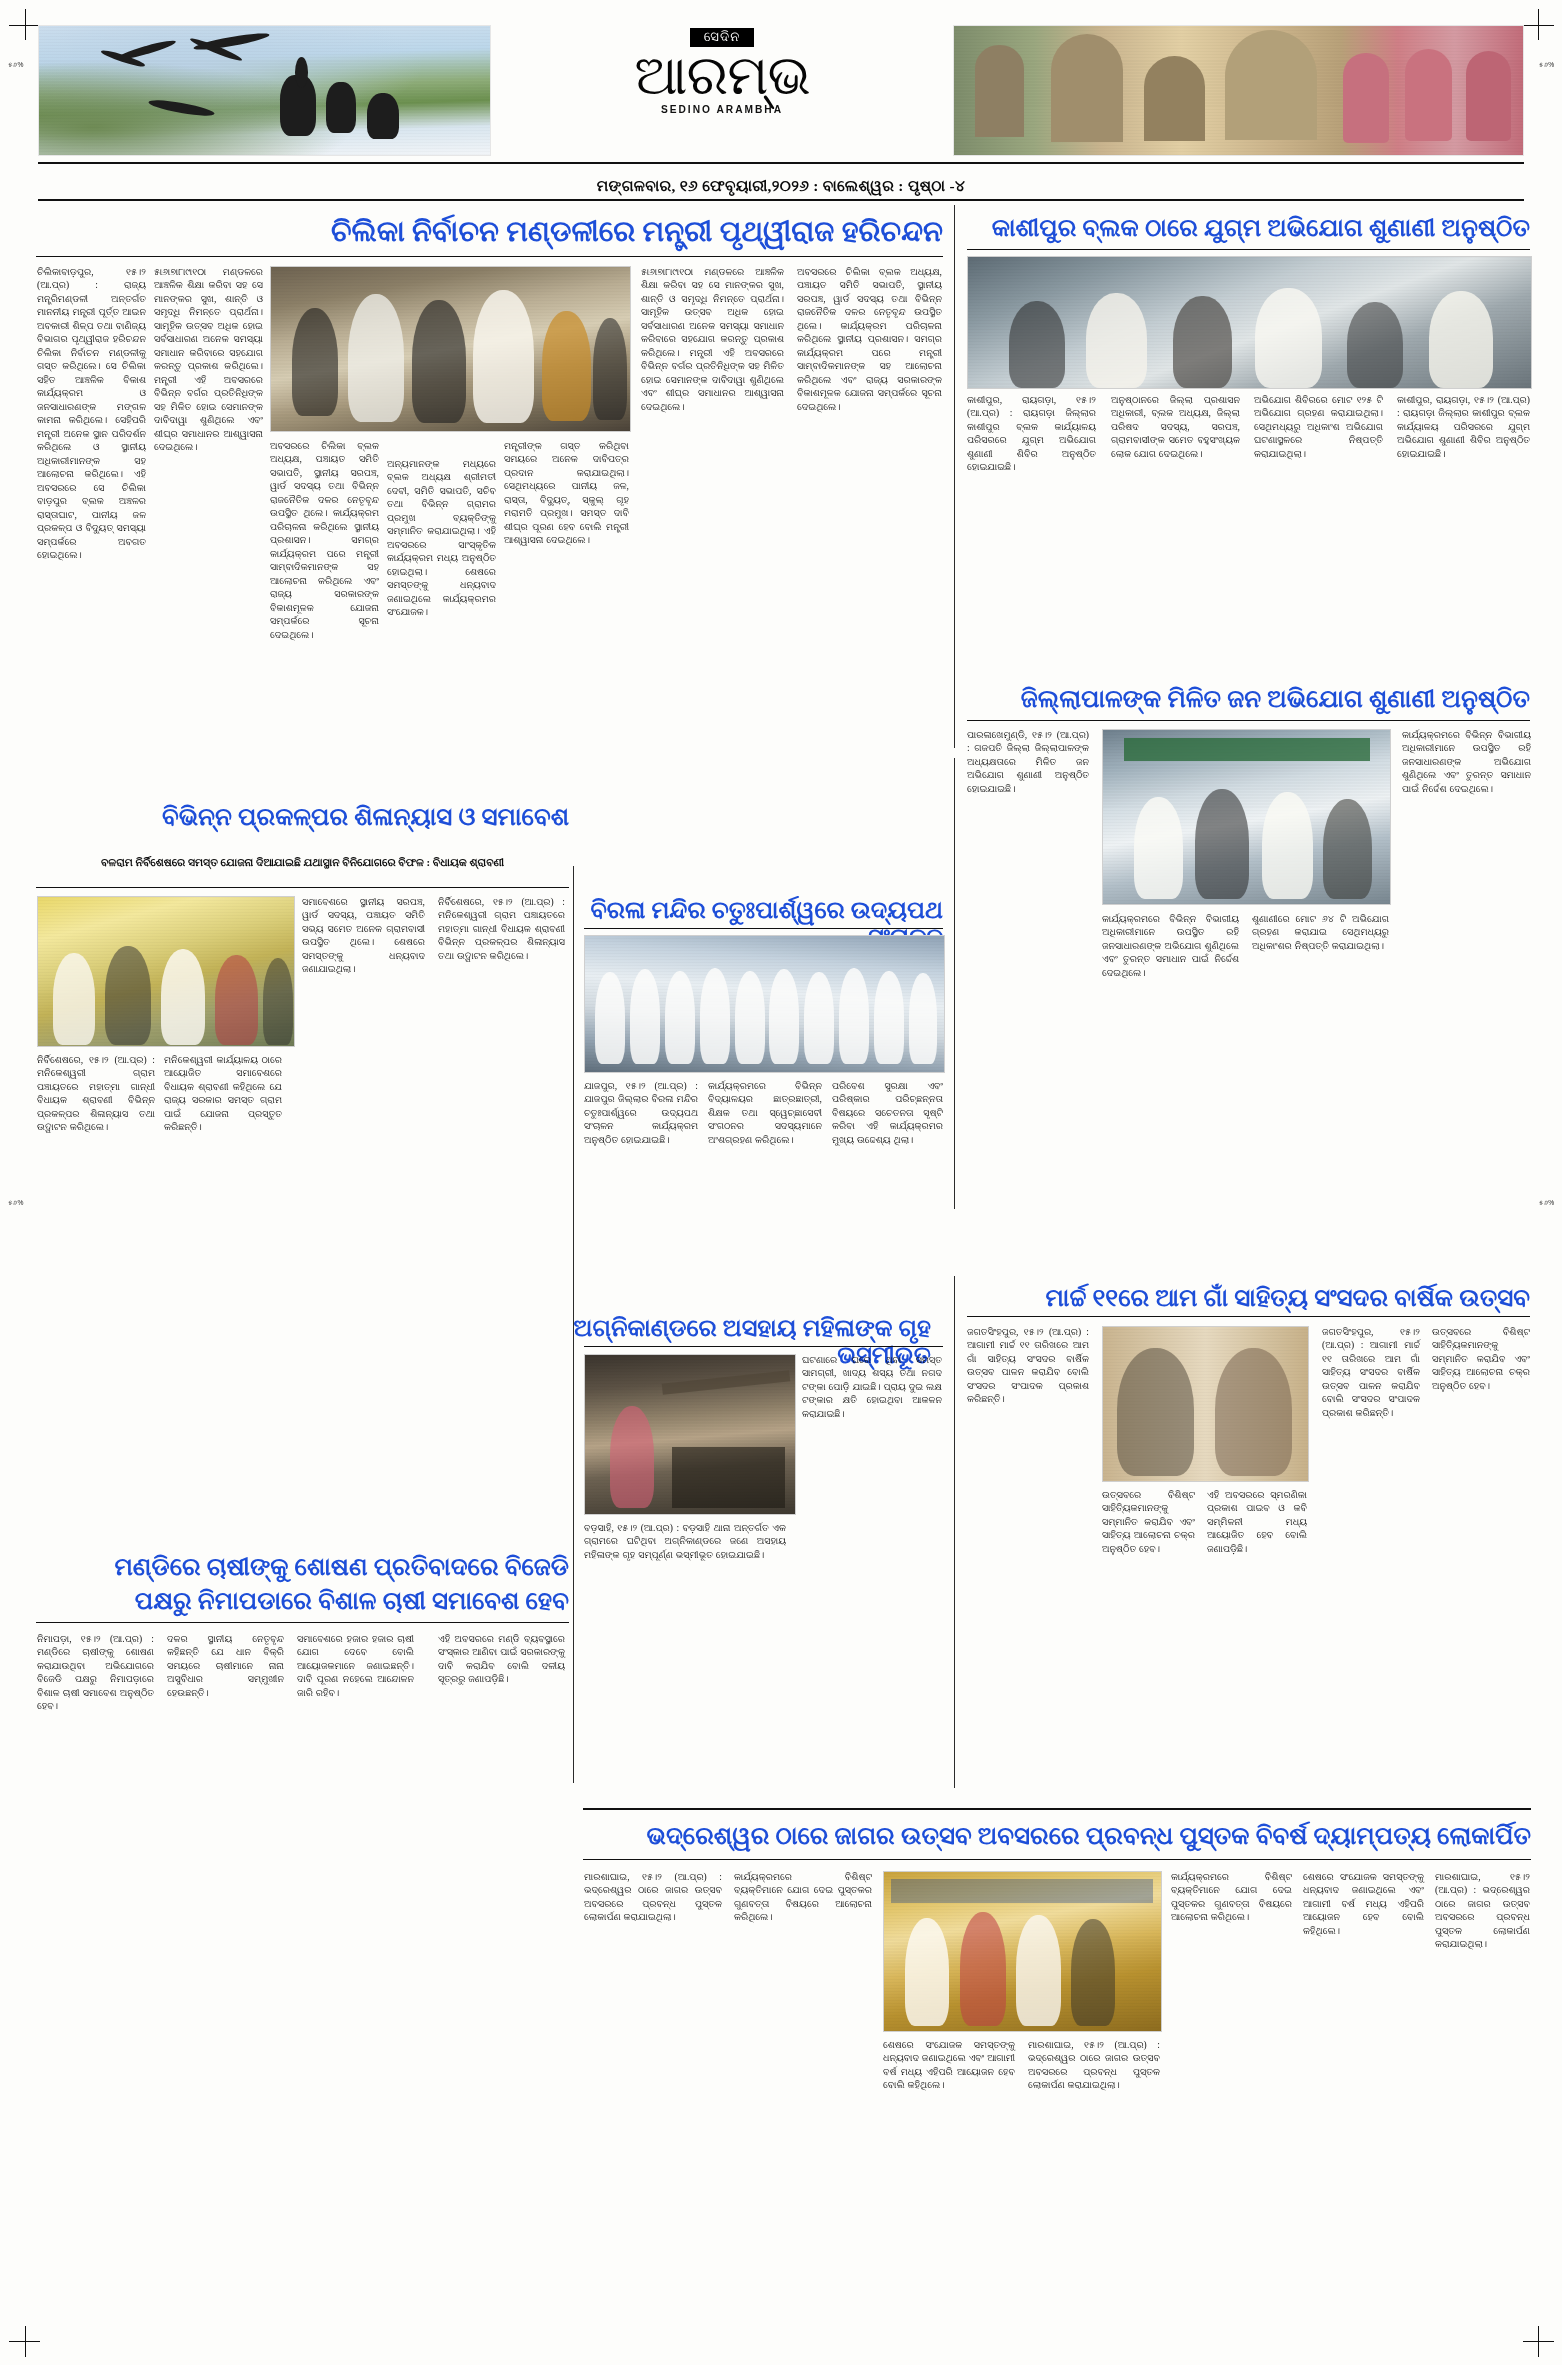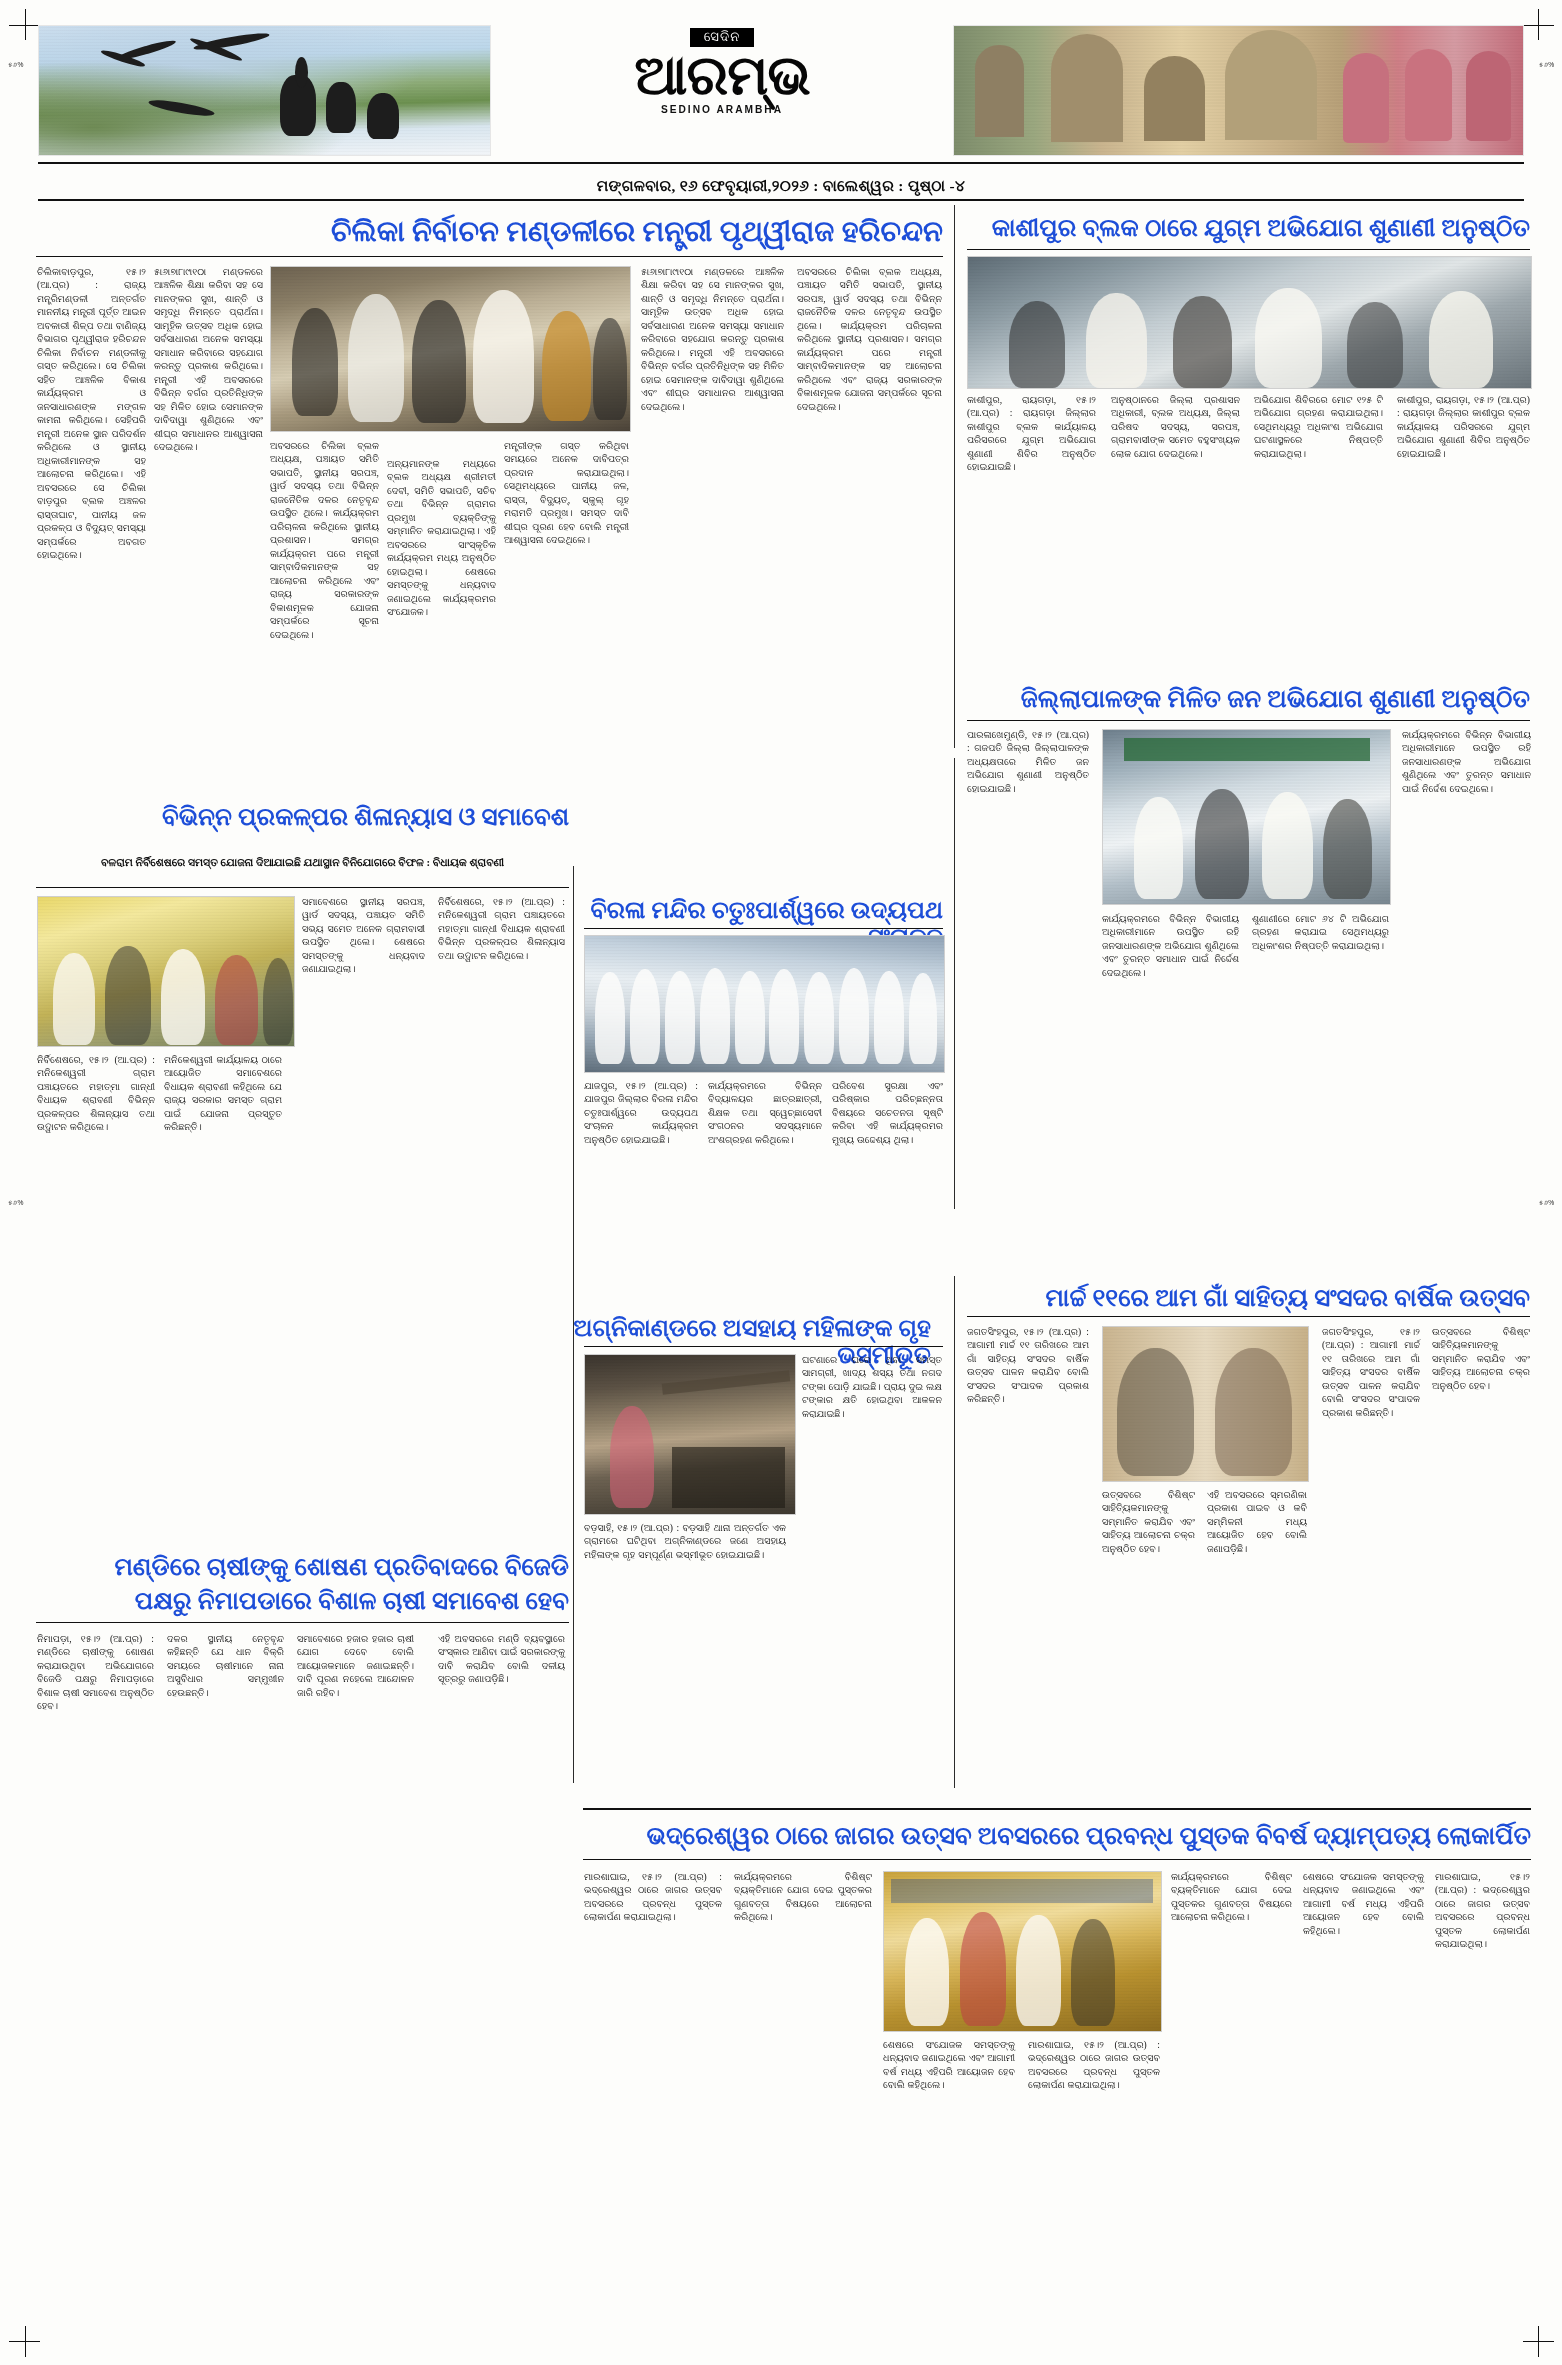--- a/index.html
+++ b/index.html
@@ -24,21 +24,21 @@
   .mast-img{flex:0 0 451px;position:relative;overflow:hidden;border:0.5px solid #e6e6e6;}
   .mast-img.left{background:
       radial-gradient(ellipse at 12% 78%, #6f8b55 0%, rgba(111,139,85,0) 46%),
       radial-gradient(ellipse at 33% 30%, #bcd3e6 0%, rgba(188,211,230,0) 55%),
       linear-gradient(178deg,#cfe0ef 0%,#bcd7ea 26%,#8fae7a 48%,#6d9150 62%,#d9e6ef 80%,#f2f5f8 100%);}
   .mast-img.right{flex:0 0 569px;background:
       linear-gradient(90deg,#7e8d6c 0%,#9aa77f 14%,#c9b48e 26%,#e2cfa4 40%,#cbb48b 56%,#b8a179 68%,#cf7f86 78%,#d49aa2 88%,#c26d7a 100%);}
   .silhouette{position:absolute;background:#1d1d1d;}
   .logo-wrap{flex:1;display:flex;flex-direction:column;align-items:center;justify-content:flex-start;padding-top:3.1px;}
   .logo-sub{background:#000;color:#fff;font-size:13.3px;letter-spacing:1px;padding:1.5px 13.3px;font-family:Liberation Serif, serif;}
-  .logo-main{font-size:55px;font-weight:700;line-height:1.0;letter-spacing:-1px;color:#060606;margin-top:1px;font-family:"Liberation Serif",serif;}
+  .logo-main{font-size:55px;font-weight:400;line-height:1.0;letter-spacing:-1px;color:#060606;margin-top:1px;font-family:"Liberation Serif",serif;}
   .logo-eng{font-size:10.2px;letter-spacing:2px;font-weight:700;font-family:"Liberation Sans",sans-serif;color:#111;margin-top:1px;}
 
   .dateline{position:absolute;left:38px;top:177px;width:1486px;text-align:center;font-size:15.4px;font-weight:700;letter-spacing:0.3px;}
   .rule-thick{position:absolute;left:38px;height:2px;background:#111;width:1486px;}
   .rule-thin{position:absolute;background:#111;height:1px;}
   .vrule{position:absolute;width:1px;background:#2b2b2b;}
 
   
   .hl{position:absolute;font-weight:700;text-align:right;line-height:1.12;color:#1d4ed8;}
   .hl.h1{font-size:29px;}

